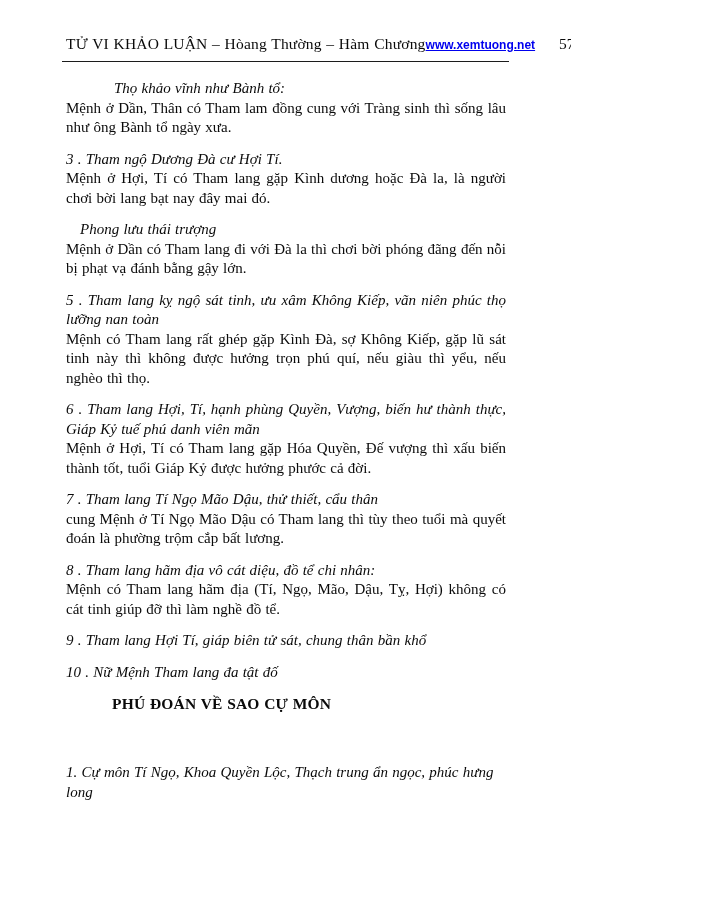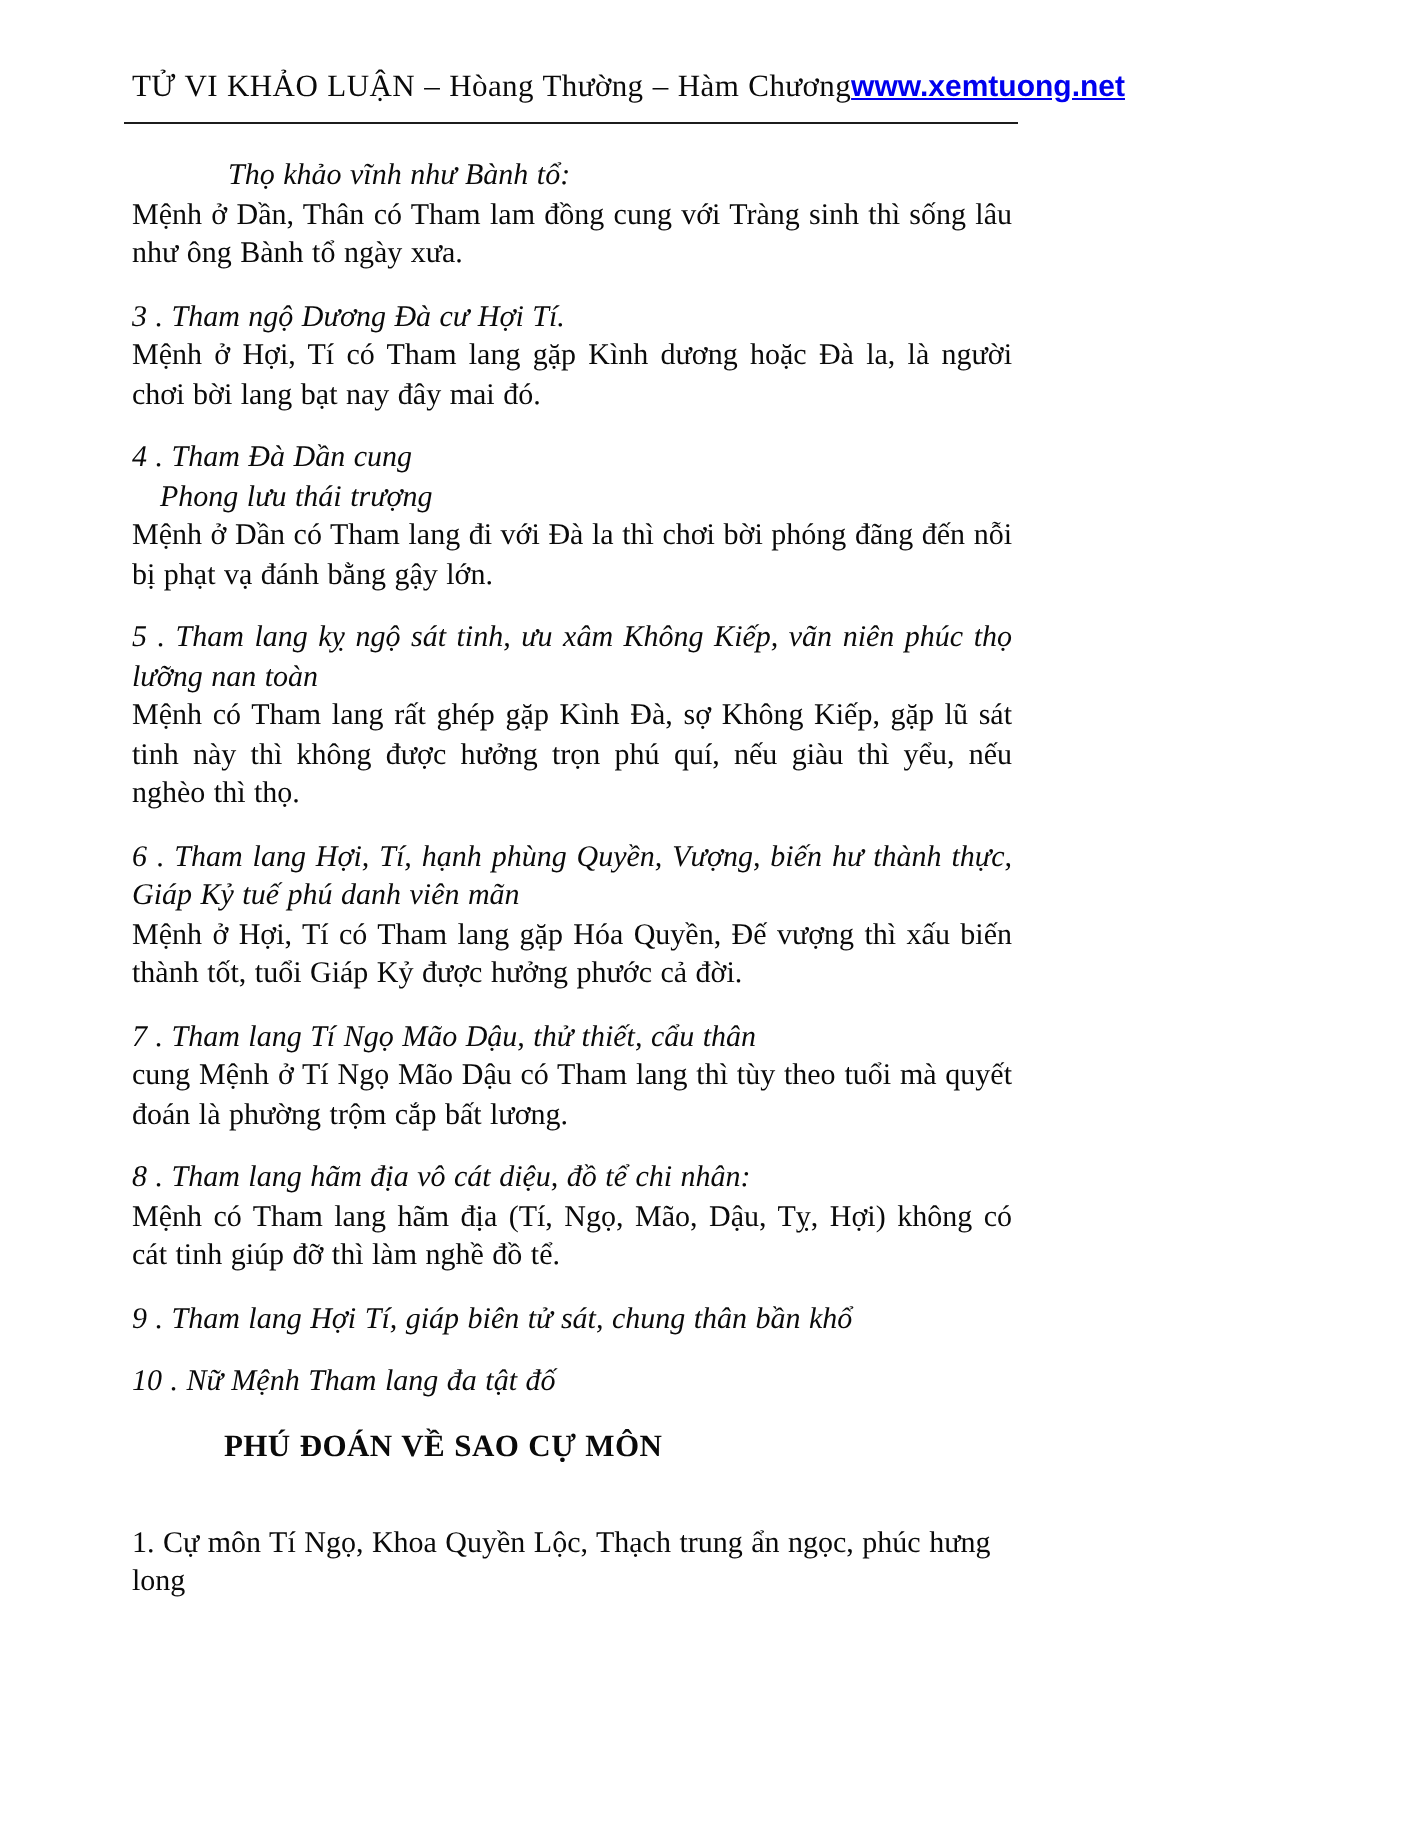--- a/index.html
+++ b/index.html
@@ -13,38 +13,38 @@
     word-spacing: 0.5px;
   }
   .page-header {
     display: flex; justify-content: space-between; align-items: baseline;
     font-size: 15.5px; white-space: nowrap;
   }
   .header-title { letter-spacing: 0.2px; }
   .header-right { display: flex; gap: 24px; align-items: baseline; }
   .header-link {
     font-family: "Liberation Sans", sans-serif;
-    font-weight: bold; font-size: 15px;
+    font-weight: bold; font-size: 12px;
     text-decoration: underline; cursor: pointer;
   }
   .page-number { font-size: 15.5px; }
   .header-rule {
     border: 0; border-top: 1.7px solid #1c1c1c;
     margin: 7px -3px 17px -4px;
   }
   .verse-section { margin: 0 0 12px 0; }
   .verse-heading { font-style: italic; text-align: justify; }
   .indent-1 { padding-left: 14px; }
   .indent-2 { padding-left: 48px; }
   .verse-body { margin: 0; text-align: justify; }
   .subheading {
     font-size: 15.5px; font-weight: bold;
     margin: 3px 0 0 46px; letter-spacing: 0.2px;
   }
-  .closing-line { margin-top: 29px; }
+  .closing-line { font-style: italic; margin-top: 49px; }
 </style>
 </head>
 <body>
 
 <div class="page">
 
   <header class="page-header">
     <span class="header-title">TỬ VI KHẢO LUẬN – Hòang Thường – Hàm Chương</span>
     <span class="header-right">
       <a class="header-link" style="color: rgb(0, 0, 238);">www.xemtuong.net</a>
@@ -57,21 +57,20 @@
   <main class="content">
       <section class="verse-section">
         <div class="verse-heading indent-2">Thọ khảo vĩnh như Bành tổ:</div>
         <p class="verse-body">Mệnh ở Dần, Thân có Tham lam đồng cung với Tràng sinh thì sống lâu như ông  Bành tổ ngày xưa.</p>
       </section>
       <section class="verse-section">
         <div class="verse-heading">3 . Tham ngộ Dương Đà cư Hợi Tí.</div>
         <p class="verse-body">Mệnh ở Hợi, Tí có Tham lang gặp Kình dương hoặc Đà la, là người chơi bời lang bạt nay đây mai đó.</p>
       </section>
       <section class="verse-section">
-        <div class="verse-heading">4 . Tham Đà Dần cung</div>
         <div class="verse-heading indent-1">Phong lưu thái trượng</div>
         <p class="verse-body">Mệnh ở Dần có Tham lang đi với Đà la thì chơi bời phóng đãng đến nỗi bị phạt vạ đánh bằng gậy lớn.</p>
       </section>
       <section class="verse-section">
         <div class="verse-heading">5 . Tham lang kỵ ngộ sát tinh, ưu xâm Không Kiếp, vãn niên phúc thọ lưỡng nan toàn</div>
         <p class="verse-body">Mệnh có Tham lang rất ghép gặp Kình Đà, sợ Không Kiếp, gặp lũ sát tinh này thì không được hưởng trọn phú quí, nếu giàu thì yểu, nếu nghèo thì thọ.</p>
       </section>
       <section class="verse-section">
         <div class="verse-heading">6 . Tham lang Hợi, Tí, hạnh phùng Quyền, Vượng, biến hư thành thực, Giáp Kỷ tuế phú danh viên mãn</div>
         <p class="verse-body">Mệnh ở Hợi, Tí có Tham lang gặp Hóa Quyền, Đế vượng thì xấu biến thành tốt, tuổi Giáp Kỷ được hưởng phước cả đời.</p>

